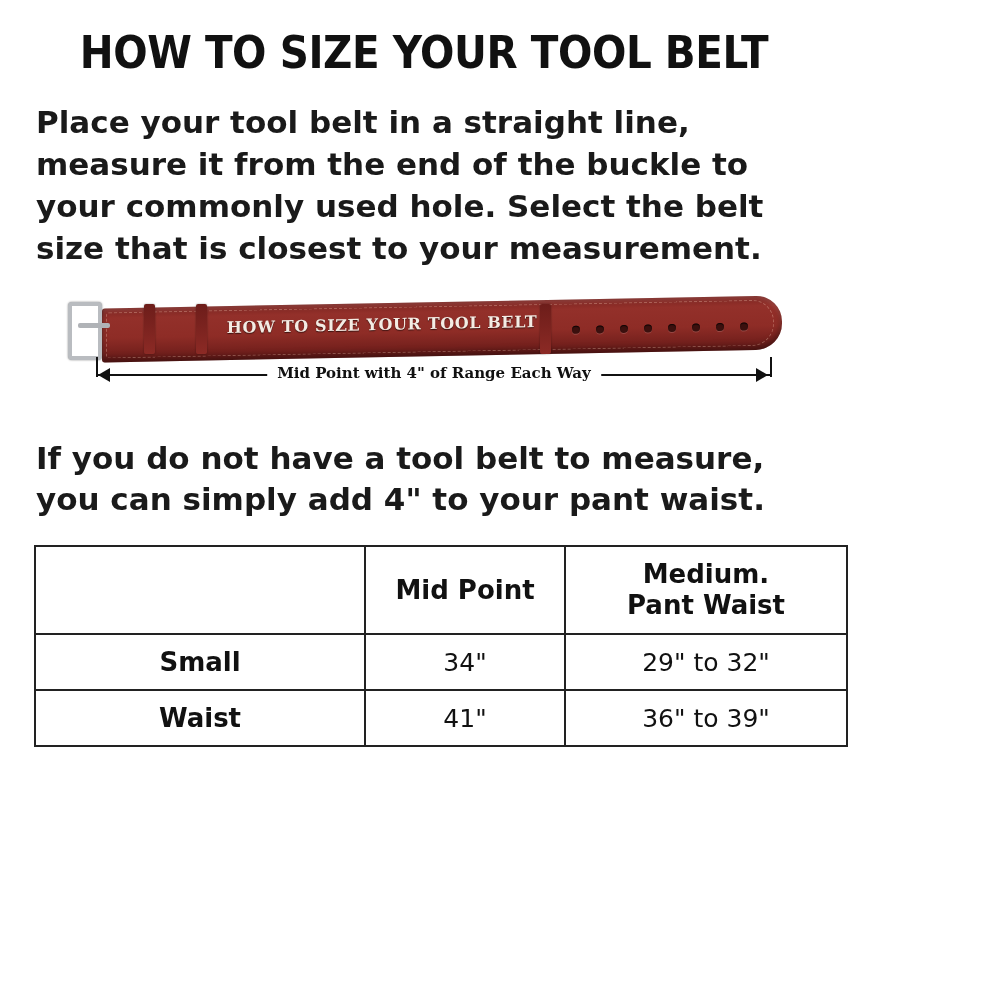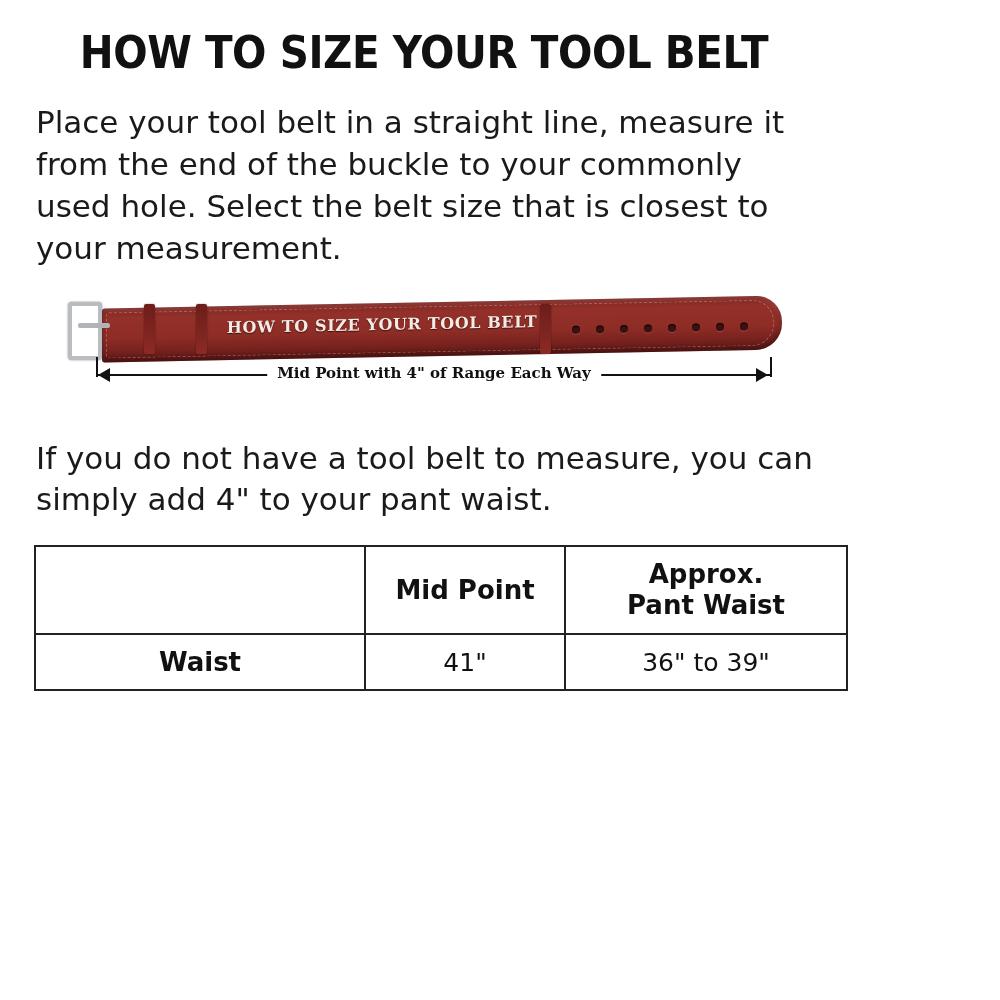--- a/index.html
+++ b/index.html
@@ -31,20 +31,21 @@
     color: #111111;
     margin: 8px 0 0 0;
     line-height: 1.05;
   }
   .para {
     font-size: 31px;
     line-height: 1.35;
     color: #1a1a1a;
     margin: 26px 0 0 2px;
     font-family: "DejaVu Sans", sans-serif;
+    font-weight: bold;
   }
   .para-2 {
     margin-top: 34px;
   }
   
   .belt-figure {
     position: relative;
     width: 720px;
     height: 110px;
     margin: 24px auto 0 auto;
@@ -273,26 +274,31 @@
     <colgroup>
       <col class="col-name">
       <col class="col-mid">
       <col class="col-waist">
     </colgroup>
     <thead>
       <tr>
         <th></th>
         <th>Mid Point</th>
         <th>
-          <div>Approx.</div>
+          <div>Medium.</div>
           <div>Pant Waist</div>
         </th>
       </tr>
     </thead>
     <tbody>
+      <tr>
+        <td class="size-name">Small</td>
+        <td>34"</td>
+        <td>29" to 32"</td>
+      </tr>
       <tr>
         <td class="size-name">Waist</td>
         <td>41"</td>
         <td>36" to 39"</td>
       </tr>
     </tbody>
   </table>
 
 </div>
 

